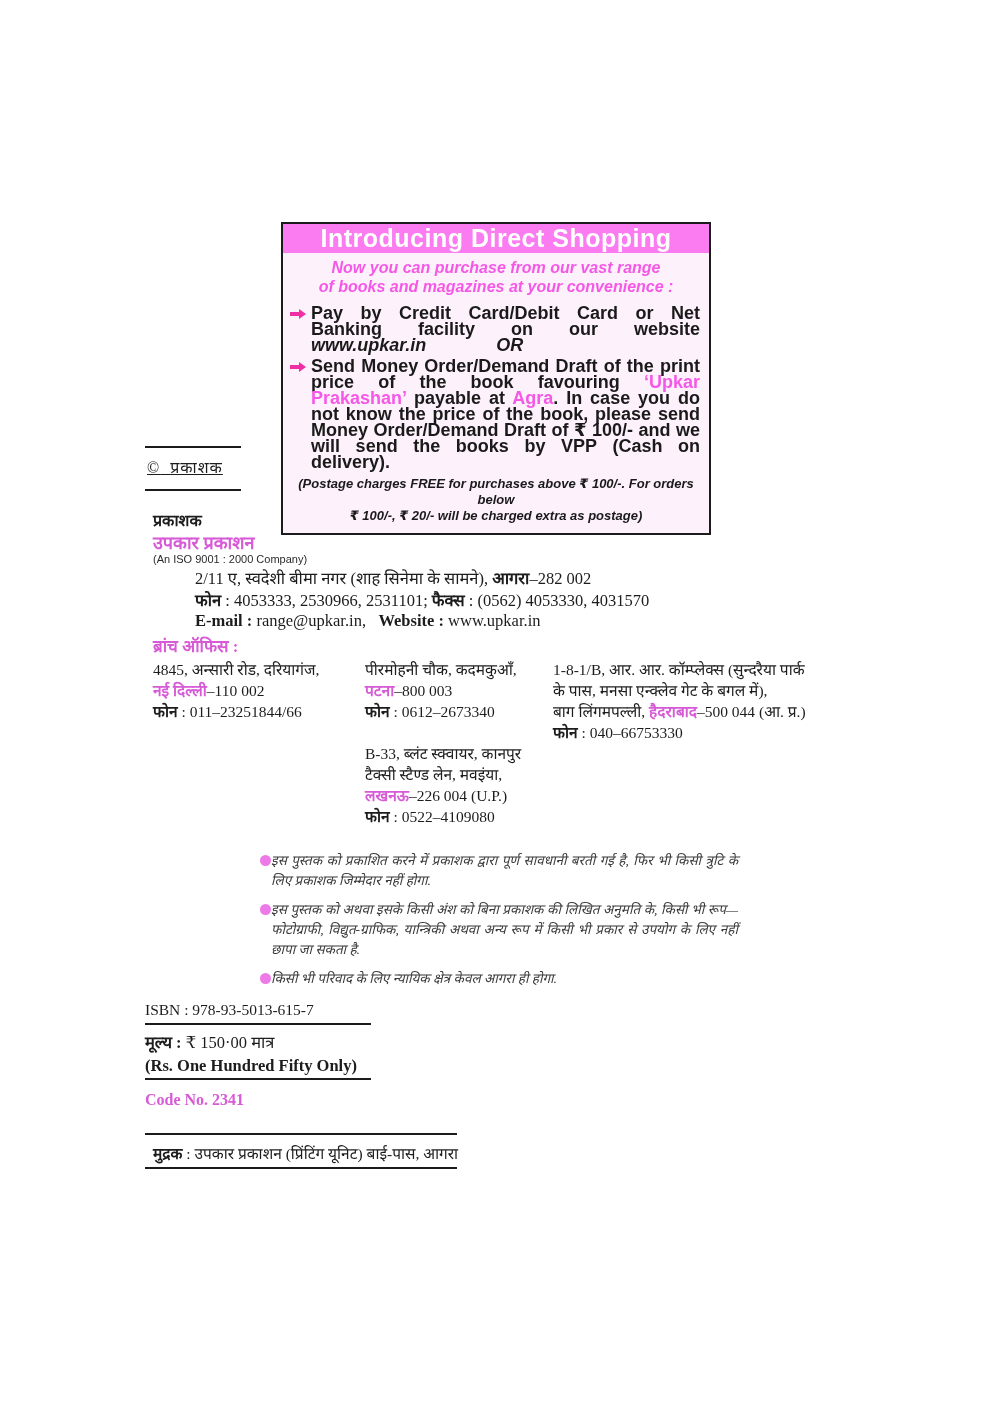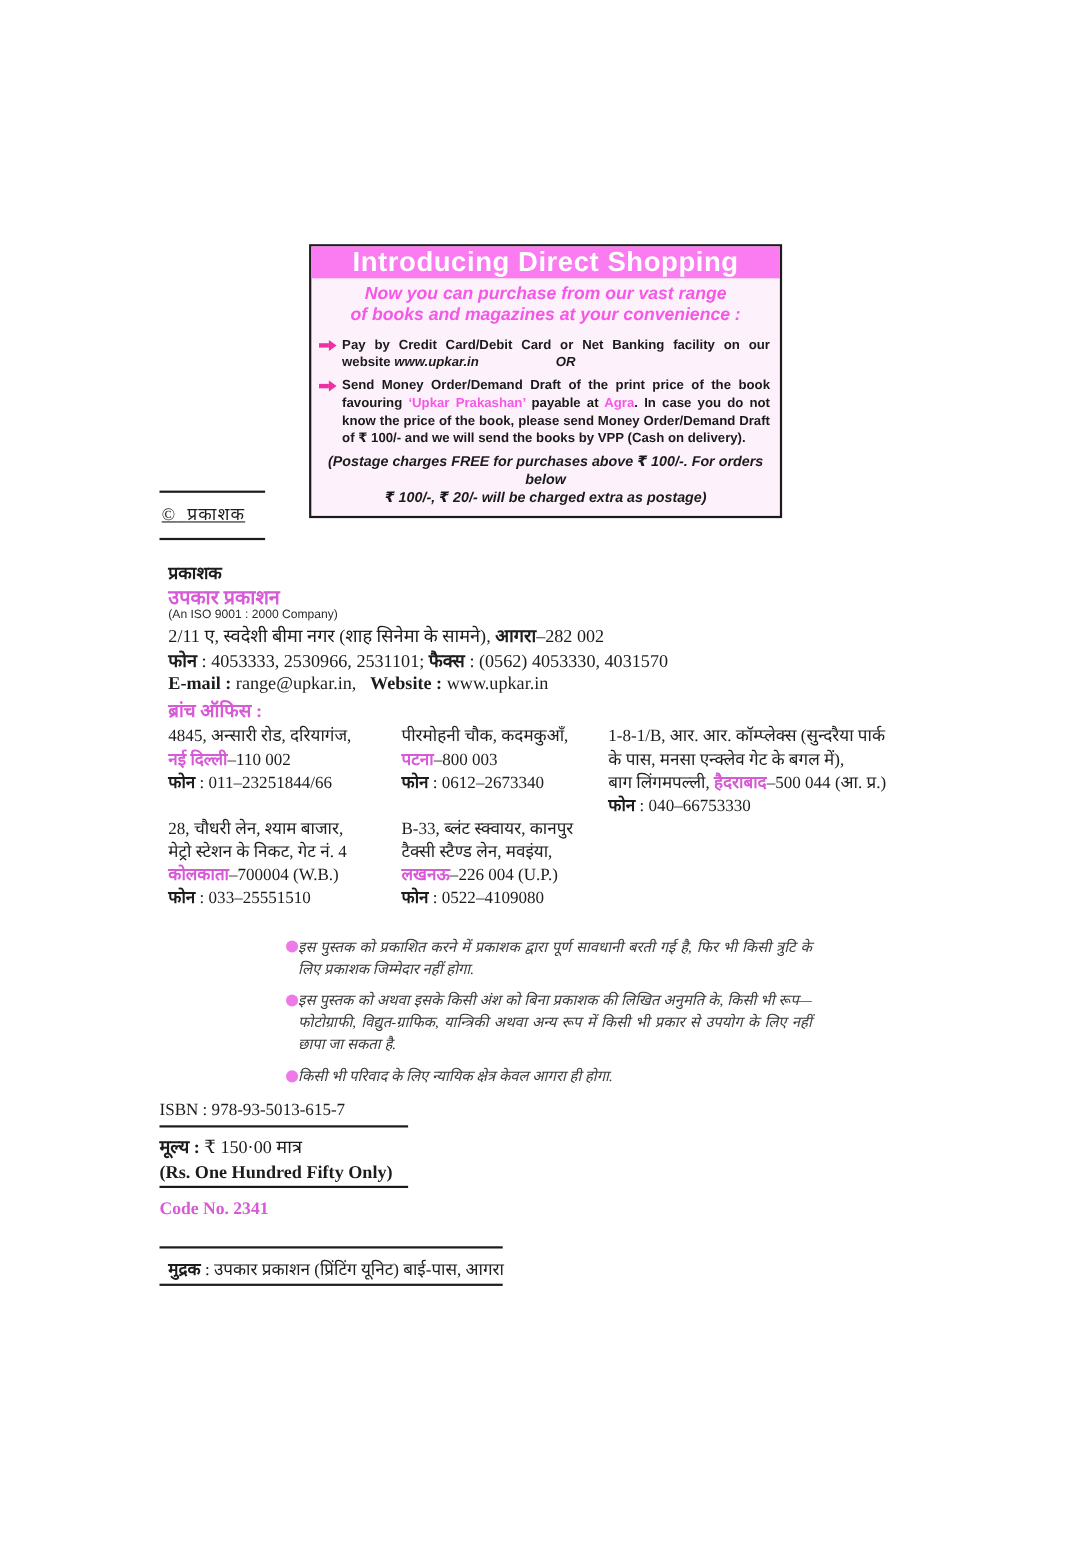--- a/index.html
+++ b/index.html
@@ -15,39 +15,39 @@
   .promo-tagline{color:#f558e6;font-family:"Liberation Sans","DejaVu Sans",sans-serif;
                  font-weight:bold;font-style:italic;font-size:16px;line-height:19px;
                  text-align:center;margin-top:5px;}
   .promo-bullets{padding:4px 9px 0 7px;}
   .bullet-row{display:flex;gap:5px;margin-top:5px;}
   .arrow-icon{flex:0 0 16px;position:relative;margin-top:4px;height:10px;}
   .arrow-icon .bar{position:absolute;left:0;top:3px;width:9px;height:4px;background:#ee2fa6;}
   .arrow-icon .tip{position:absolute;left:9px;top:0;width:0;height:0;
                    border-left:7px solid #ee2fa6;border-top:5px solid transparent;border-bottom:5px solid transparent;}
   .bullet-text{font-family:"Liberation Sans","DejaVu Sans",sans-serif;font-weight:bold;
-               font-size:12px;line-height:16px;color:#1a1a1a;text-align:justify;}
+               font-size:18px;line-height:16px;color:#1a1a1a;text-align:justify;}
   .bullet-text .wsite{font-style:italic;}
   .bullet-text .or{font-style:italic;margin-left:70px;}
   .hl-pink{color:#f558e6;}
   .postage{font-family:"Liberation Sans","DejaVu Sans",sans-serif;font-weight:bold;font-style:italic;
            font-size:13px;line-height:16px;text-align:center;margin:6px 10px 9px;color:#1a1a1a;}
 
   
   .abs{position:absolute;}
   .hr{position:absolute;height:2px;background:#1b1b1b;}
   .hr-thin{position:absolute;height:1.5px;background:#1b1b1b;}
   .b{font-weight:bold;}
   .pink{color:#d75ad6;font-weight:bold;}
 
   .copyright-text{font-size:16px;letter-spacing:1px;}
 
   .pub-name{font-size:18px;}
   .iso{font-family:"Liberation Sans","DejaVu Sans",sans-serif;font-size:11px;color:#2a2a2a;}
-  .addr{font-size:16.5px;line-height:21px;}
+  .addr{font-size:16.5px;line-height:21px;margin-left:42px;}
 
   .branch{font-size:15.5px;line-height:21px;}
 
   .disc-item{display:flex;gap:0;margin-bottom:9px;}
   .disc-dot{flex:0 0 11px;width:11px;height:11px;border-radius:50%;background:#ee7ae8;margin-top:4px;}
   .disc-text{font-style:italic;font-size:13.5px;line-height:20px;color:#3a3a3a;text-align:justify;}
 
   .isbn{font-size:15.5px;}
   .price{font-size:16.5px;line-height:23px;}
   .code{font-family:"Liberation Serif","DejaVu Serif",serif;font-size:16px;}
@@ -117,26 +117,20 @@
     <div><span class="pink">पटना</span><span>–800 003</span></div>
     <div><span class="b">फोन</span><span> : 0612–2673340</span></div>
   </div>
   <div class="abs branch" style="left:553px;top:659px;width:295px;">
     <div>1-8-1/B, आर. आर. कॉम्प्लेक्स (सुन्दरैया पार्क</div>
     <div>के पास, मनसा एन्क्लेव गेट के बगल में),</div>
     <div><span>बाग लिंगमपल्ली, </span><span class="pink">हैदराबाद</span><span>–500 044 (आ. प्र.)</span></div>
     <div><span class="b">फोन</span><span> : 040–66753330</span></div>
   </div>
 
-  <div class="abs branch" style="left:153px;top:743px;width:208px;">
-    <div>28, चौधरी लेन, श्याम बाजार,</div>
-    <div>मेट्रो स्टेशन के निकट, गेट नं. 4</div>
-    <div><span class="pink">कोलकाता</span><span>–700004 (W.B.)</span></div>
-    <div><span class="b">फोन</span><span> : 033–25551510</span></div>
-  </div>
   <div class="abs branch" style="left:365px;top:743px;width:190px;">
     <div>B-33, ब्लंट स्क्वायर, कानपुर</div>
     <div>टैक्सी स्टैण्ड लेन, मवइंया,</div>
     <div><span class="pink">लखनऊ</span><span>–226 004 (U.P.)</span></div>
     <div><span class="b">फोन</span><span> : 0522–4109080</span></div>
   </div>
 
   <div class="abs" style="left:260px;top:851px;width:478px;">
     <div class="disc-item">
       <span class="disc-dot"></span>

